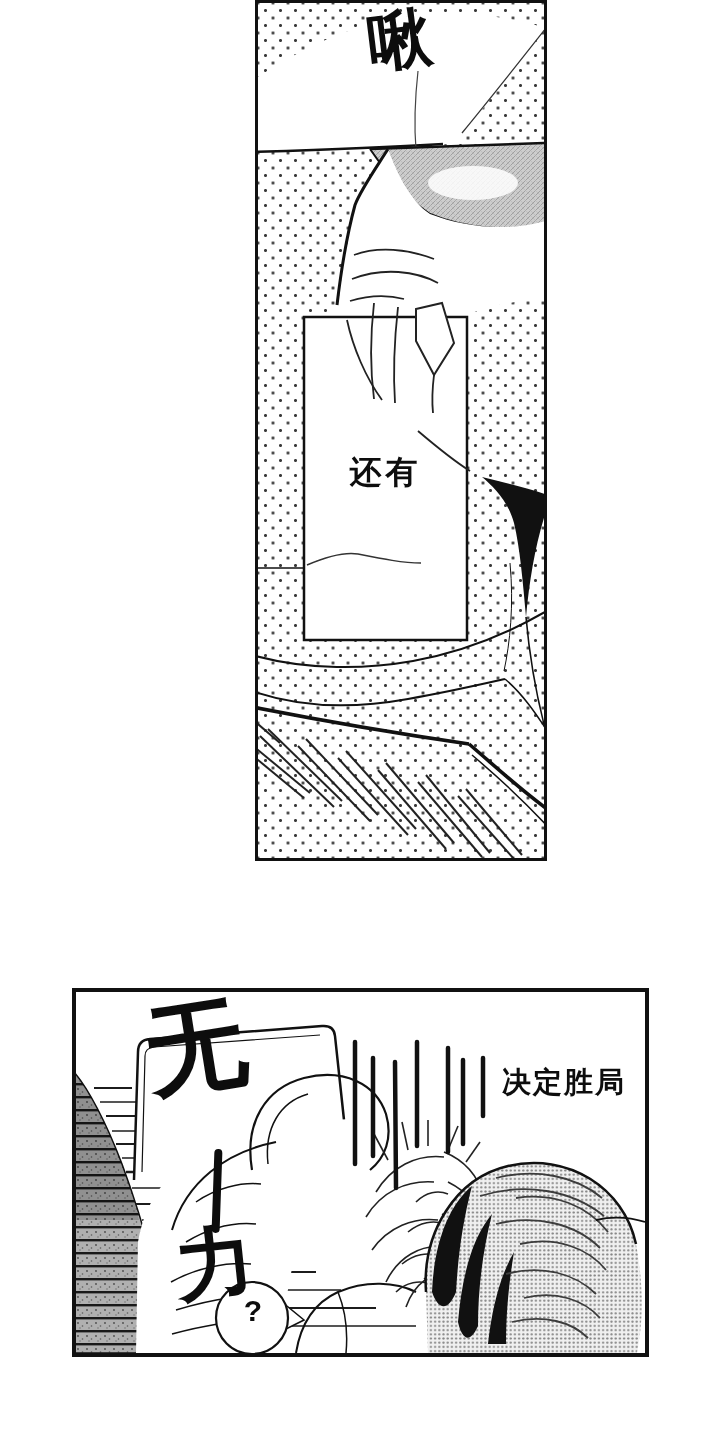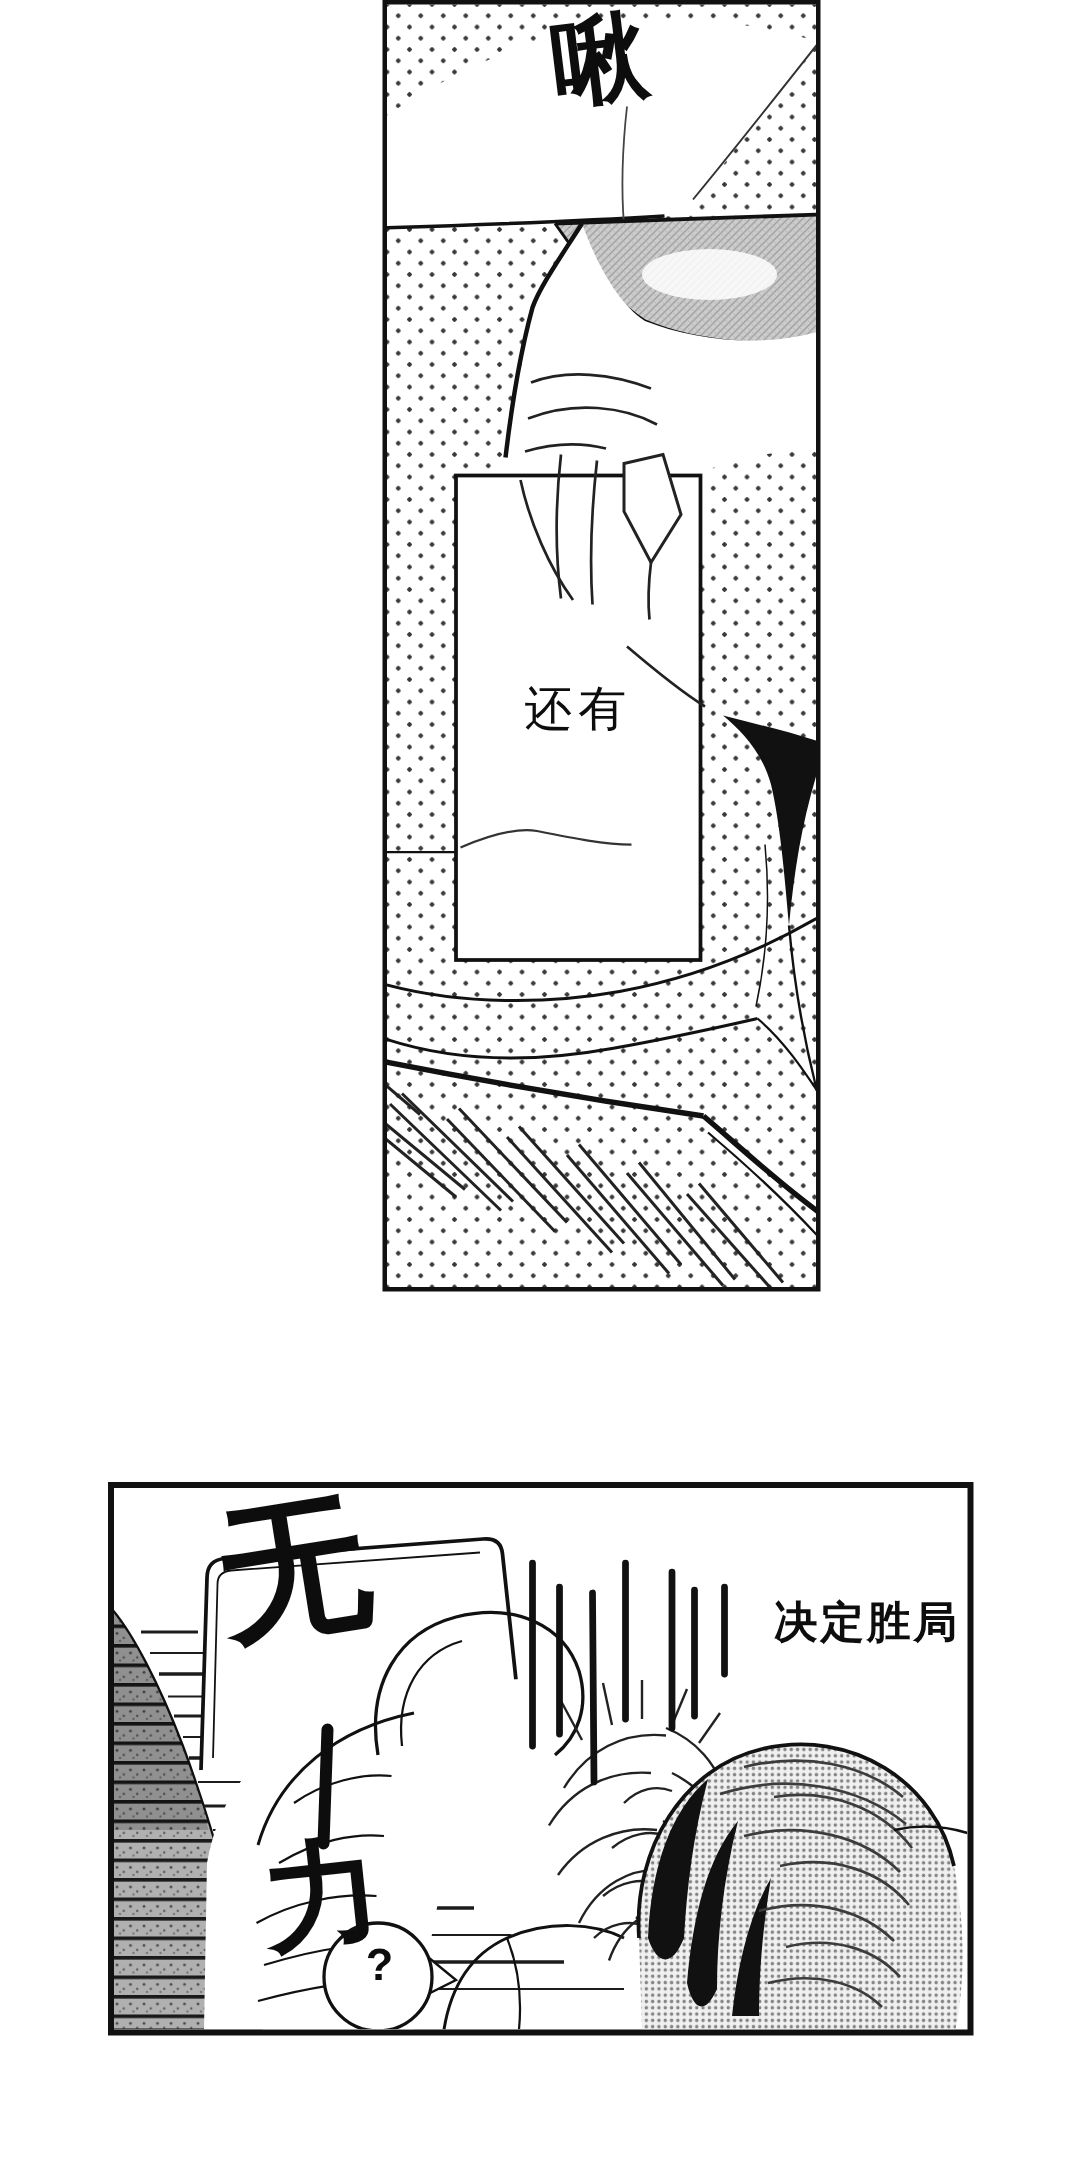--- a/index.html
+++ b/index.html
@@ -8,25 +8,25 @@
   .panel{position:absolute;box-sizing:border-box;border:3px solid #111;overflow:hidden;background:#fff;}
   #panel-top{left:255px;top:0;width:292px;height:861px;
     background-color:#fff;
     background-image:radial-gradient(circle,#3a3a3a 1.3px,transparent 1.6px),
                      radial-gradient(circle,#3a3a3a 1.3px,transparent 1.6px);
     background-size:15px 15px;background-position:0 0,7.5px 7.5px;}
   #panel-bottom{left:72px;top:988px;width:577px;height:369px;border-width:4px;}
   .art{position:absolute;left:0;top:0;pointer-events:none;}
   .t{position:absolute;color:#0d0d0d;white-space:nowrap;}
   .sfx-kiss{left:110px;top:-6px;font-size:64px;font-weight:900;transform:rotate(-7deg);}
-  .caption-text{left:46px;top:448px;width:163px;text-align:center;font-size:32px;font-weight:400;letter-spacing:4px;}
+  .caption-text{left:46px;top:448px;width:163px;text-align:center;font-size:32px;font-weight:700;letter-spacing:4px;}
   .sfx-b1{left:70px;top:4px;font-size:100px;font-weight:900;transform:rotate(-9deg);line-height:1;}
   .sfx-bar{position:absolute;left:137px;top:157px;width:8px;height:84px;background:#0d0d0d;border-radius:4px;transform:rotate(2deg);}
   .sfx-b2{left:100px;top:232px;font-size:78px;font-weight:900;transform:rotate(-6deg);line-height:1;}
-  .dialogue{left:426px;top:70px;font-size:29px;font-weight:700;line-height:40px;letter-spacing:2px;white-space:nowrap;margin-left:14px;}
+  .dialogue{left:426px;top:70px;font-size:29px;font-weight:700;line-height:40px;letter-spacing:2px;white-space:nowrap;}
   .qmark{left:157px;top:302px;width:40px;text-align:center;font-size:30px;font-weight:700;}
 </style>
 </head>
 <body>
 
 <div class="page">
 
   <div class="panel" id="panel-top">
     <svg class="art" width="286" height="855" viewBox="0 0 286 855">
       <defs>

